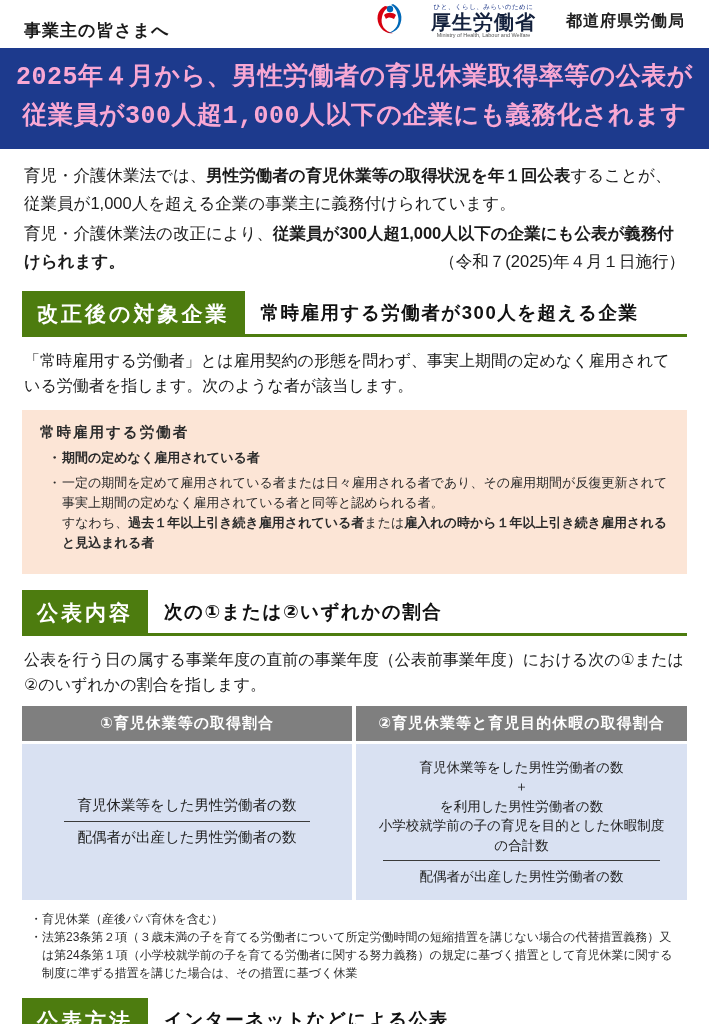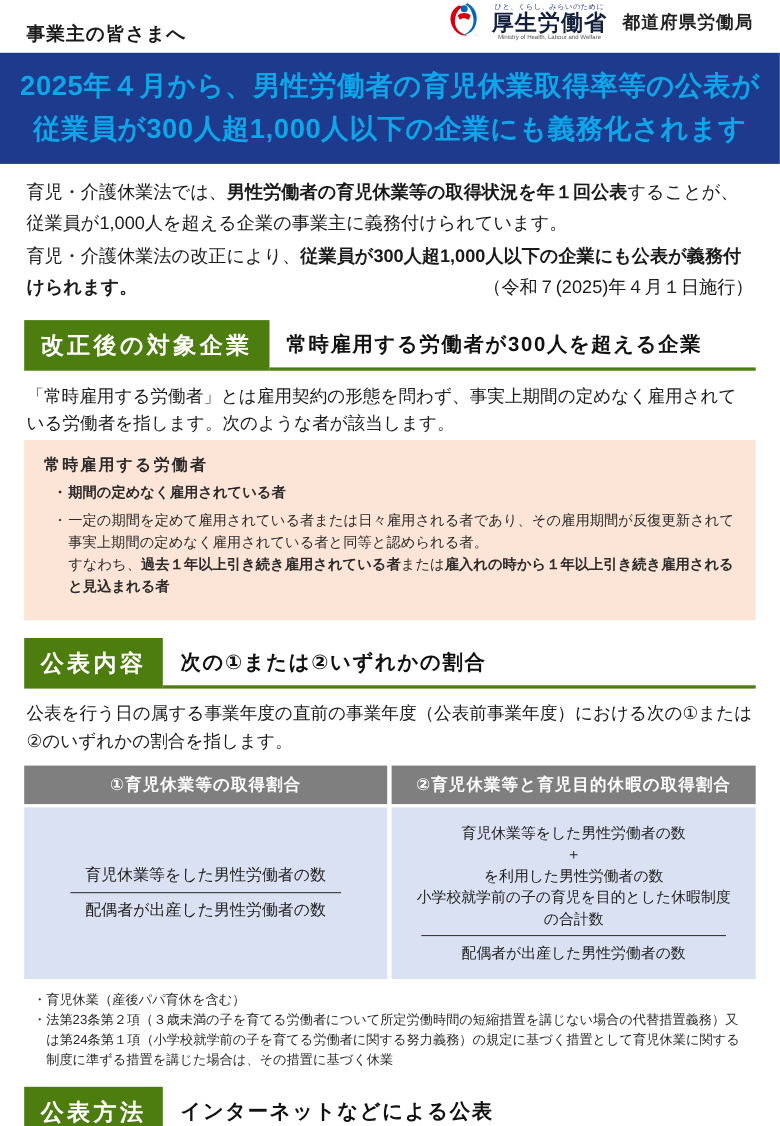--- a/index.html
+++ b/index.html
@@ -4,40 +4,40 @@
 <style>
   * { margin:0; padding:0; box-sizing:border-box; }
   html,body { width:709px; }
   body {
     width:709px; height:1024px; background:#ffffff; overflow:hidden;
     font-family:"Liberation Sans","DejaVu Sans",sans-serif; color:#222;
   }
   
   .topbar { display:flex; justify-content:space-between; align-items:flex-end; padding:12px 24px 6px 24px; height:48px; }
   .audience { font-size:17px; font-weight:600; letter-spacing:1px; color:#1a1a1a; }
-  .gov { display:flex; align-items:center; gap:8px; }
+  .gov { display:flex; align-items:center; gap:24px; }
   .gov-name-block { display:flex; flex-direction:column; align-items:center; line-height:1; }
   .gov-tag { font-size:6.5px; color:#1c3687; letter-spacing:.5px; margin-bottom:1px; }
   .gov-name { font-size:20px; font-weight:bold; color:#14213d; letter-spacing:1px; }
   .gov-en { font-size:5.5px; color:#555; margin-top:1px; }
   .bureau { font-size:16px; font-weight:600; color:#222; margin-left:6px; letter-spacing:1px; }
   
-  .banner { background:#1d3a8d; color:#0ea5e9; text-align:center; padding:11px 8px 12px 8px; }
+  .banner { background:#1d3a8d; color:#f9a8d4; text-align:center; padding:11px 8px 12px 8px;font-family:Liberation Mono, monospace; }
   .banner div { font-size:25px; font-weight:bold; line-height:1.55; letter-spacing:.5px; }
   
   .intro { margin:12px 24px 4px 24px; font-size:16.5px; line-height:1.7; color:#1a1a1a; }
   .intro p { margin-bottom:2px; }
   .date-right { float:right; font-weight:normal; }
   
   .sec-head { display:flex; align-items:stretch; margin:16px 22px 0 22px; }
   .sec-label { background:#4d7c0f; color:#fff; font-size:21px; font-weight:bold; letter-spacing:3px; padding:9px 15px; display:flex; align-items:center; white-space:nowrap; }
   .sec-title { flex:1; border-bottom:3px solid #4d7c0f; display:flex; align-items:center; padding-left:16px; font-size:18.5px; font-weight:bold; color:#111; letter-spacing:1.5px; }
   .sec-body { margin:11px 24px 0 24px; font-size:16px; line-height:1.6; color:#1a1a1a; }
   
-  .pinkbox { margin:1px 22px 0 22px; background:#fce5d6; padding:13px 18px 14px 18px; }
+  .pinkbox { margin:11px 22px 0 22px; background:#fce5d6; padding:13px 18px 14px 18px; }
   .pinkbox-title { font-size:14.5px; font-weight:bold; letter-spacing:2px; color:#2b2b2b; margin-bottom:7px; }
   .pinkbox ul { list-style:none; margin-left:8px;font-family:Liberation Mono, monospace; }
   .pinkbox li { font-size:13px; line-height:1.55; color:#2b2b2b; padding-left:14px; position:relative; margin-bottom:5px; }
   .pinkbox li::before { content:"・"; position:absolute; left:0; }
   .b { font-weight:bold; }
   
   .ratio-table { margin:8px 22px 0 22px; }
   .tr { display:flex; gap:4px; }
   .tr + .tr { margin-top:3px; }
   .th { background:#7f7f7f; color:#fff; font-weight:bold; font-size:15px; text-align:center; padding:8px 4px; letter-spacing:1px; }

